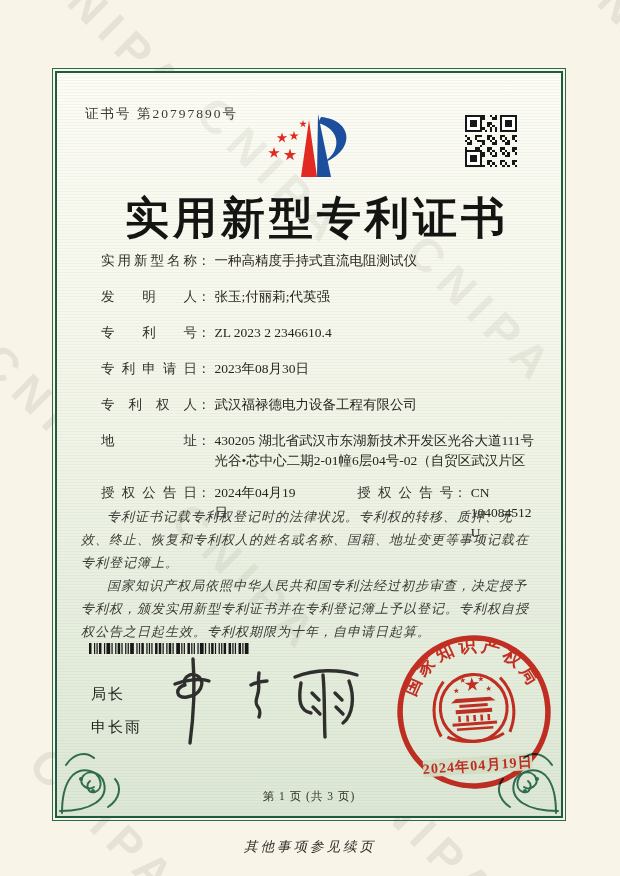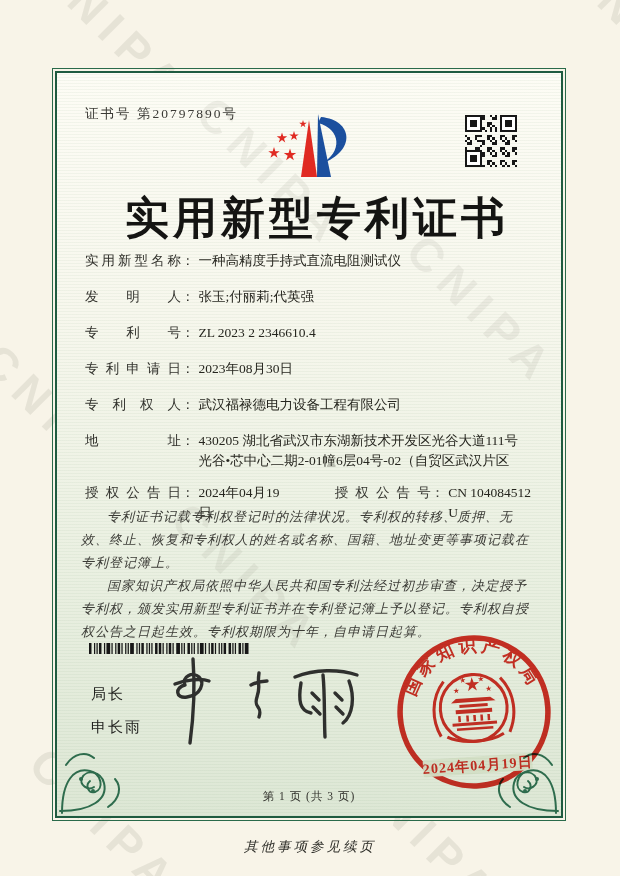--- a/index.html
+++ b/index.html
@@ -32,21 +32,21 @@
   .cert-no{position:absolute;left:28px;top:32px;font-size:13.5px;letter-spacing:2px;color:#3a3a35;z-index:5;}
   .logo{position:absolute;left:50%;transform:translateX(-50%);top:34px;z-index:5;}
   .qr{position:absolute;right:44px;top:42px;width:52px;height:52px;z-index:5;}
   .title{
     position:absolute;left:16px;right:0;top:116px;text-align:center;
     font-size:44px;font-weight:bold;letter-spacing:4px;color:#141412;z-index:5;
   }
   
   .fields{position:absolute;left:28px;right:22px;top:178px;font-size:13.5px;z-index:5;}
   .frow{margin-bottom:16px;line-height:20px;display:flex;align-items:flex-start;}
-  .flabel{display:inline-block;width:96px;text-align:justify;text-align-last:justify;color:#33332e;flex:none;}
+  .flabel{display:inline-block;width:96px;text-align:justify;text-align-last:justify;color:#33332e;flex:none;margin-left:16px;}
   .fcolon{flex:none;margin-right:4px;color:#33332e;}
   .fvalue{color:#26261f;}
   .addr2{display:block;}
   .pair2{margin-left:44px;display:flex;}
   
   .body-text{
     position:absolute;left:24px;right:22px;top:432px;z-index:5;
     font-size:13px;line-height:23px;font-style:italic;letter-spacing:1px;color:#3b3b36;
   }
   .body-text p{margin:0;text-indent:2em;}

